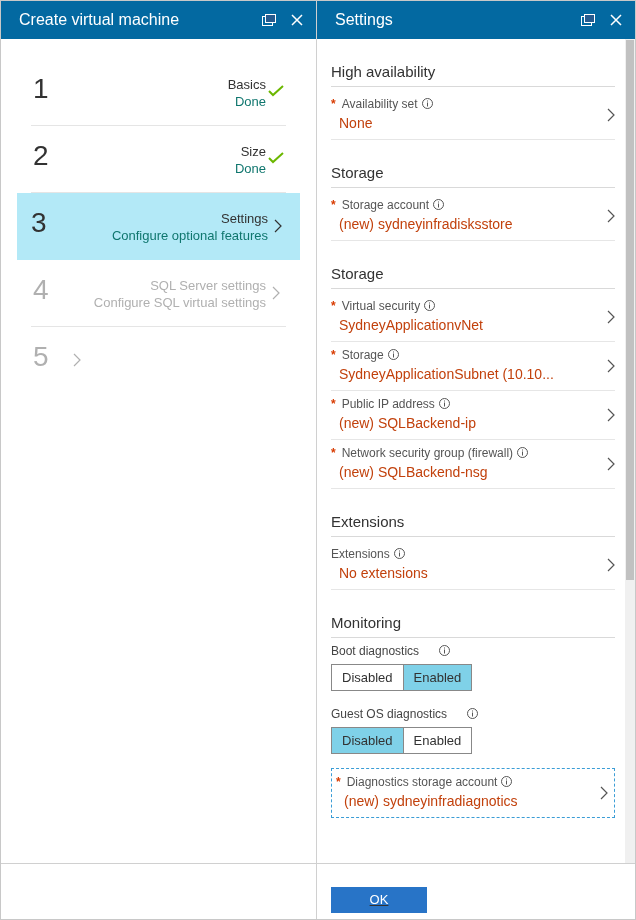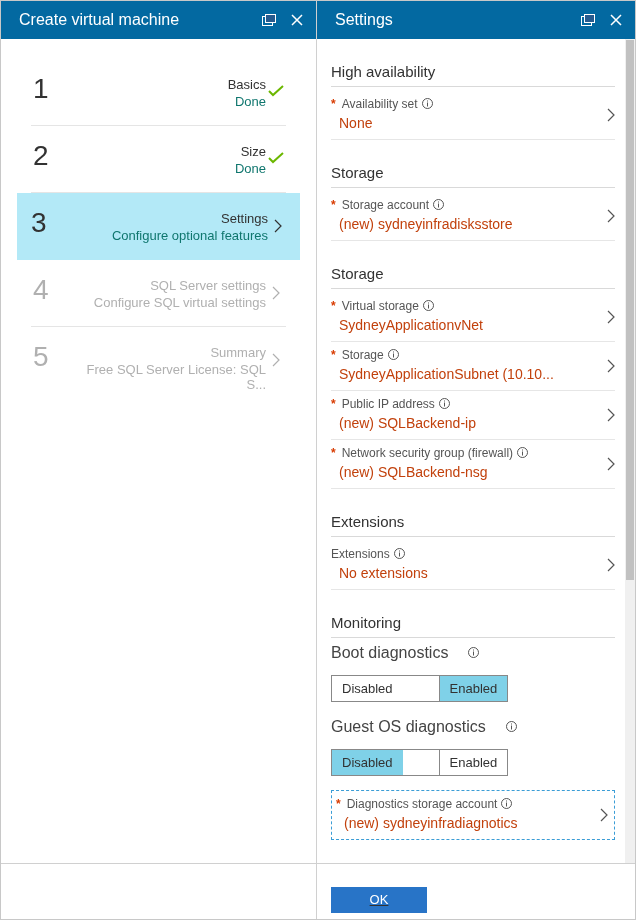--- a/index.html
+++ b/index.html
@@ -33,22 +33,22 @@
   .section { margin-bottom: 12px; }
   .section-title { font-size: 15px; color: #323232; padding: 12px 0 6px 0; border-bottom: 1px solid #d9d9d9; margin-bottom: 4px; }
   .field { position: relative; padding: 6px 0 8px 0; }
   .field.bordered { border-bottom: 1px solid #e6e6e6; }
   .field.dashed-box { border: 1px dashed #3b9dd6; padding: 6px 4px 8px 4px; }
   .field-label { font-size: 12px; color: #555; display: flex; align-items: center; gap: 4px; }
   .req { color: #d83b01; font-weight: 600; margin-right: 2px; }
   .info-ico { display: inline-flex; width: 12px; height: 12px; }
   .field-value { font-size: 14px; color: #c2410c; padding-top: 4px; padding-left: 8px; }
   .field-chev { position: absolute; right: 0; top: 50%; transform: translateY(-50%); }
-  .small-label { font-size: 16px; color: #444; margin-top: 6px; display: flex; align-items: center; gap: 20px;}
-  .toggle-group { display: inline-flex; margin-top: 13px; border: 1px solid #888; gap: 36px; }
+  .small-label { font-size: 12px; color: #444; margin-top: 6px; display: flex; align-items: center; gap: 20px;}
+  .toggle-group { display: inline-flex; margin-top: 6px; border: 1px solid #888; }
   .toggle-group .tg { padding: 5px 10px; font-size: 13px; cursor: pointer; background: #fff; }
   .toggle-group .tg + .tg { border-left: 1px solid #888; }
   .toggle-group .tg.sel { background: #7fd1e8; }
 
   .footer { height: 72px; border-top: 1px solid #d0d0d0; display: flex; align-items: center; padding-left: 14px; text-decoration: underline; }
   .ok-btn { background: #2874c7; color: #fff; border: none; width: 96px; height: 26px; font-size: 13px; cursor: pointer; }
   .left-footer { height: 56px; border-top: 1px solid #d0d0d0; }
 
   svg { display: block; }
 </style>
@@ -117,24 +117,20 @@
             <div class="step-sub">Configure SQL virtual settings</div>
           </div>
           <div class="step-ico">
             <svg class="chev" width="8" height="14" viewBox="0 0 8 14">
                 <path d="M1 1 L7 7 L1 13" fill="none" stroke-width="1.2"></path>
               </svg>
           </div>
         </div>
         <div class="step disabled">
           <div class="step-num">5</div>
-          <div class="step-texts">
-            <div class="step-title">Summary</div>
-            <div class="step-sub">Free SQL Server License: SQL S...</div>
-          </div>
           <div class="step-ico">
             <svg class="chev" width="8" height="14" viewBox="0 0 8 14">
                 <path d="M1 1 L7 7 L1 13" fill="none" stroke-width="1.2"></path>
               </svg>
           </div>
         </div>
       </div>
     </div>
     <div class="left-footer"></div>
   </div>
@@ -201,21 +197,21 @@
                 </svg>
               </span>
           </div>
         </div>
 
         <div class="section">
           <div class="section-title">Storage</div>
           <div class="field bordered">
             <div class="field-label">
                 <span class="req">*</span>
-                <span>Virtual storage</span>
+                <span>Virtual security</span>
                 <span class="info-ico">
                   <svg width="11" height="11" viewBox="0 0 11 11">
                     <circle cx="5.5" cy="5.5" r="5" fill="none" stroke="#555"></circle>
                     <rect x="5" y="4.5" width="1" height="4" fill="#555"></rect>
                     <rect x="5" y="2.5" width="1" height="1" fill="#555"></rect>
                   </svg>
                 </span>
               </div>
             <div class="field-value">SydneyApplicationvNet</div>
             <span class="field-chev">

